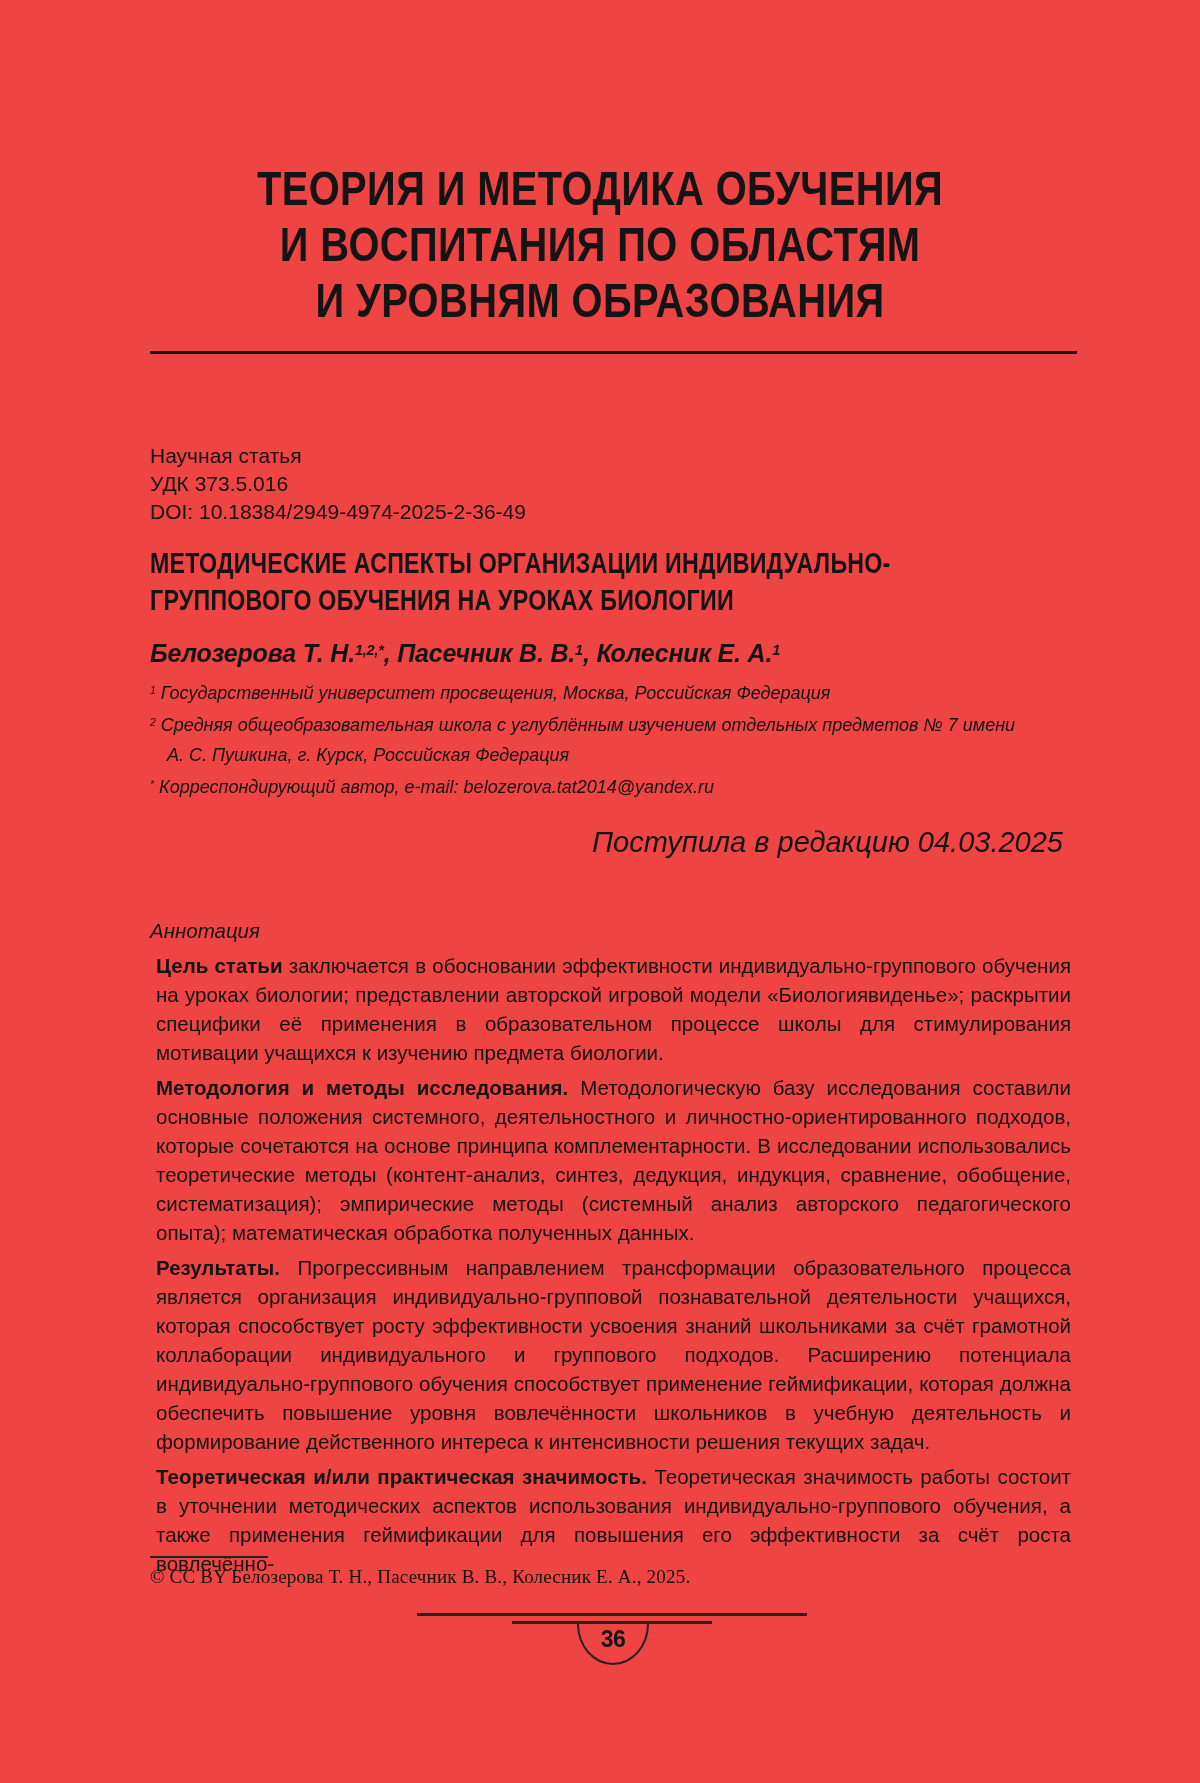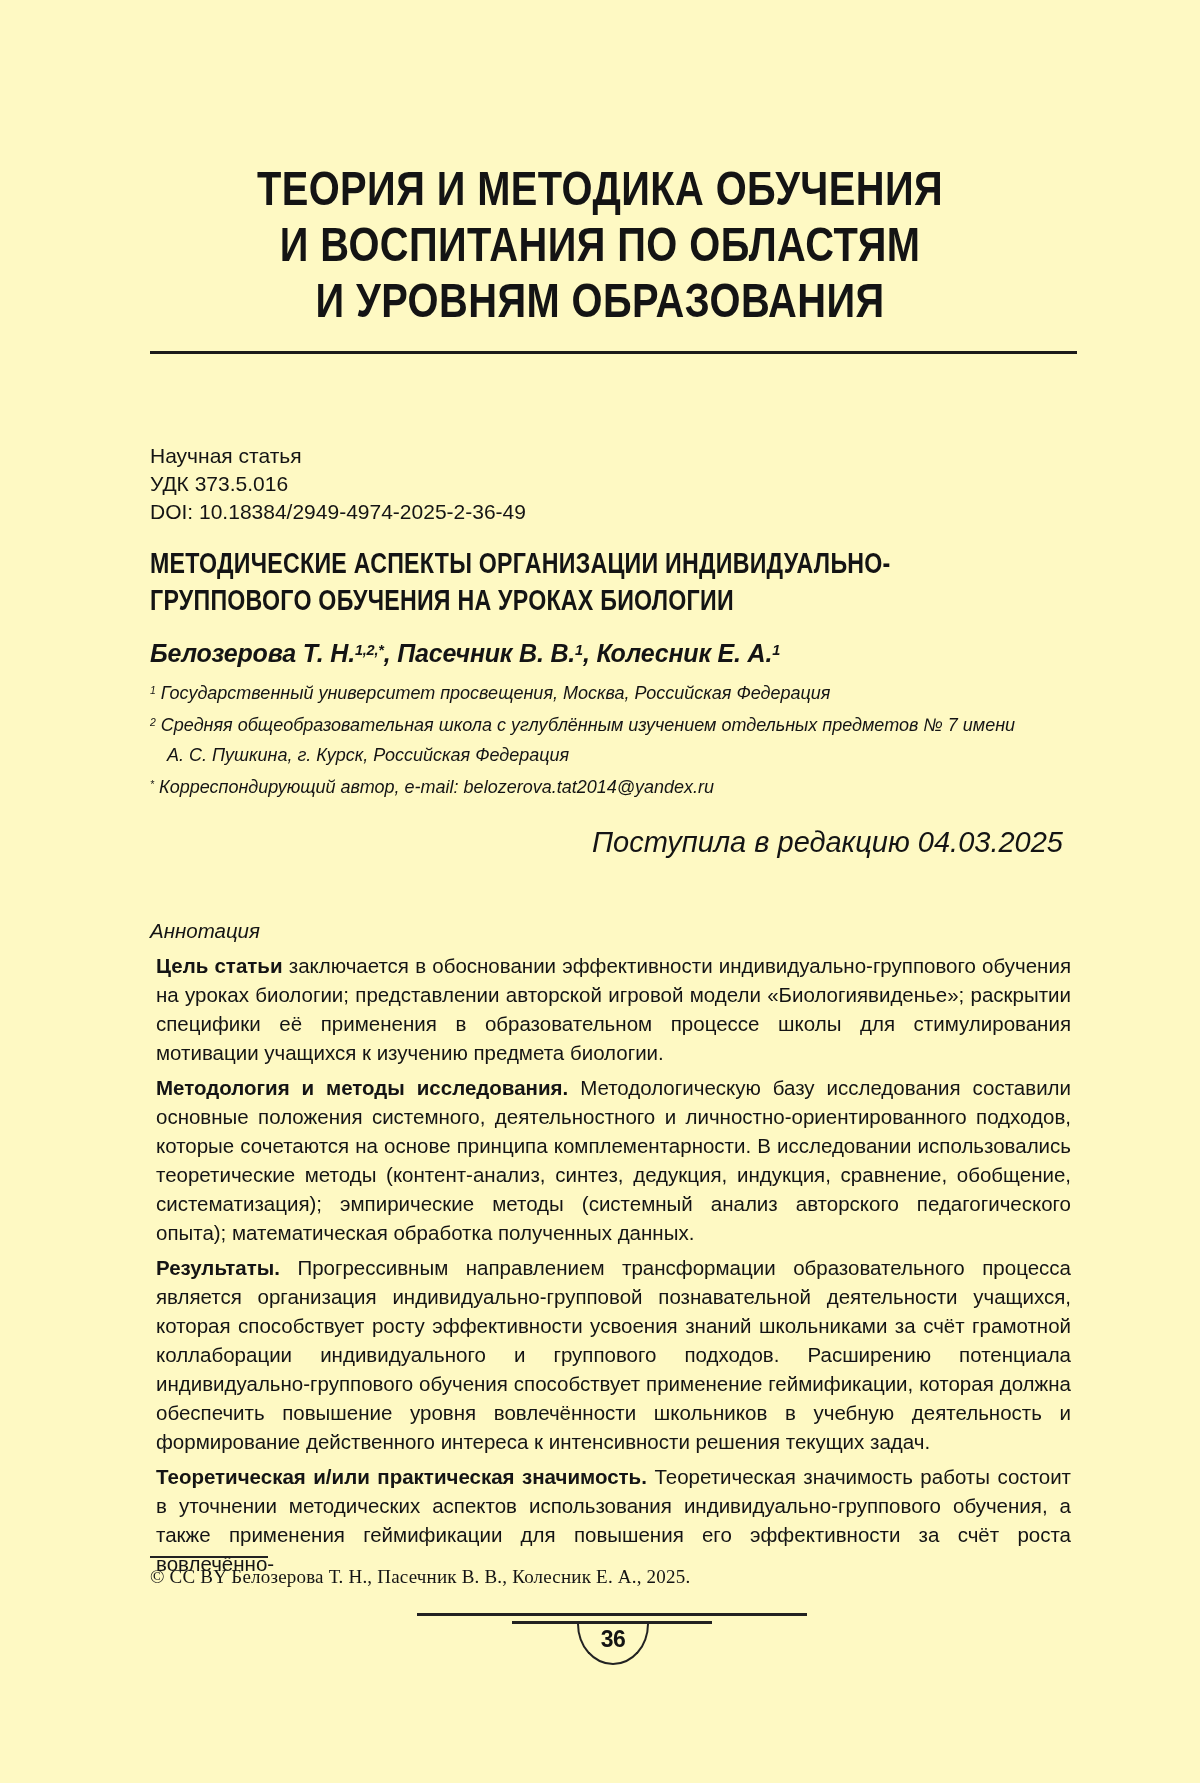--- a/index.html
+++ b/index.html
@@ -1,17 +1,17 @@
 <!DOCTYPE html>
 <html lang="ru"><head>
 <meta charset="utf-8">
 <style>
   html,body { margin:0; padding:0; background:#ffffff; }
   .page {
-    position:relative; width:1200px; height:1783px; background:#fef9c3;
+    position:relative; width:1200px; height:1783px; background:#ef4444;
     font-family:"Liberation Sans", sans-serif; color:#141414; overflow:hidden;
   }
   
   .section-title {
     position:absolute; top:161px; left:0; width:1200px; text-align:center;
     font-weight:bold; font-size:48px; line-height:56px;
     transform:scaleX(0.83); transform-origin:50% 0; letter-spacing:0.5px;
   }
   .rule-main { position:absolute; left:150px; top:351px; width:927px; height:3px; background:#1b1b1b; }
 

